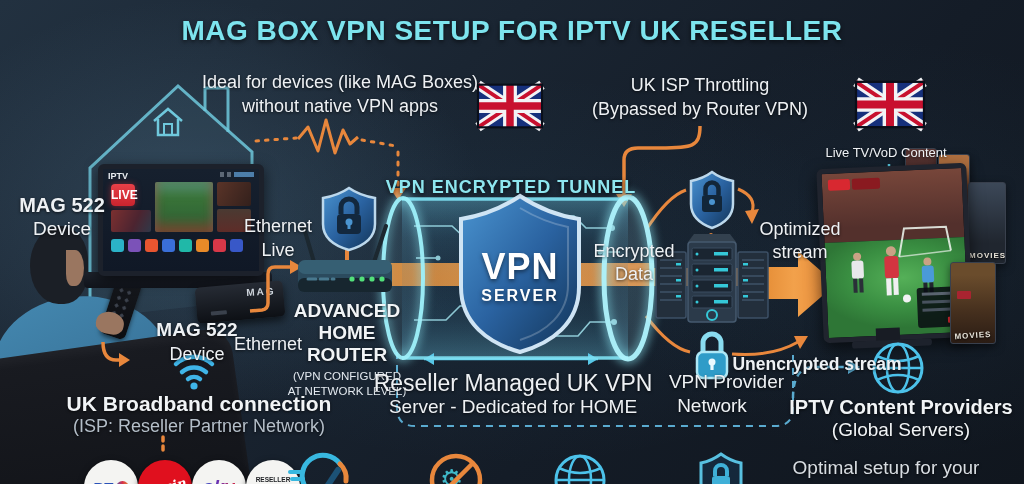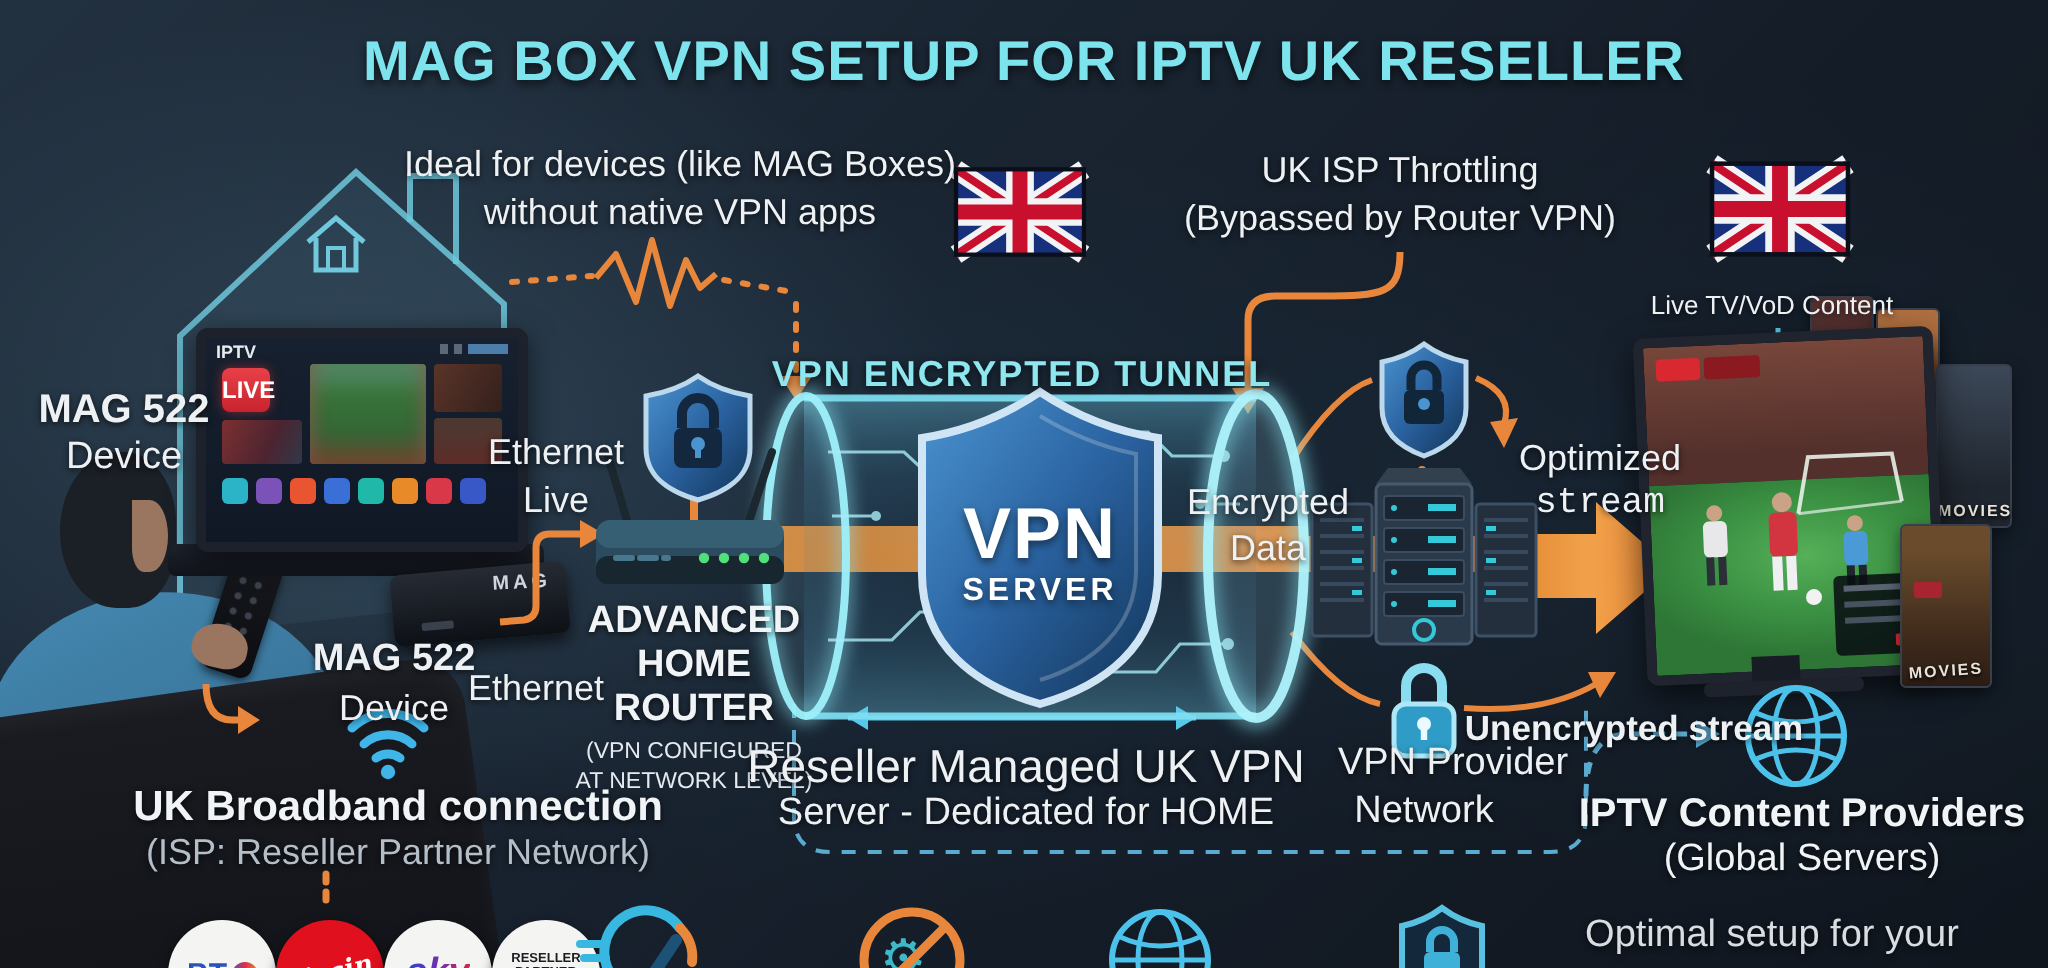--- a/index.html
+++ b/index.html
@@ -459,21 +459,21 @@
     <div style="font-size:19px;">Server - Dedicated for HOME</div>
   </div>
 
   <div class="abs c lbl" style="left:712px;top:370px;">
     <div style="font-size:19px;margin-left:29px;">VPN Provider</div>
     <div style="font-size:19px;">Network</div>
   </div>
 
   <div class="abs c lbl" style="left:800px;top:218px;">
     <div style="line-height:23px;">Optimized</div>
-    <div style="line-height:23px;font-family:Liberation Mono, monospace;">stream</div>
+    <div style="line-height:23px;">stream</div>
   </div>
 
   <div class="abs c lbl" style="left:817px;top:328px;font-size:17.5px;font-weight:600;margin-top:24px;">Unencrypted stream</div>
 
   <div class="abs c" style="left:901px;top:396px;">
     <div class="bold" style="font-size:20px;line-height:23px;text-shadow:0 1px 3px rgba(0,0,0,.7);">IPTV Content Providers</div>
     <div style="font-size:19px;line-height:22px;text-shadow:0 1px 3px rgba(0,0,0,.7);">(Global Servers)</div>
   </div>
 
   <div class="abs c" style="left:886px;top:457px;font-size:19px;color:#d8dde2;text-shadow:0 1px 3px rgba(0,0,0,.7);">Optimal setup for your</div>

